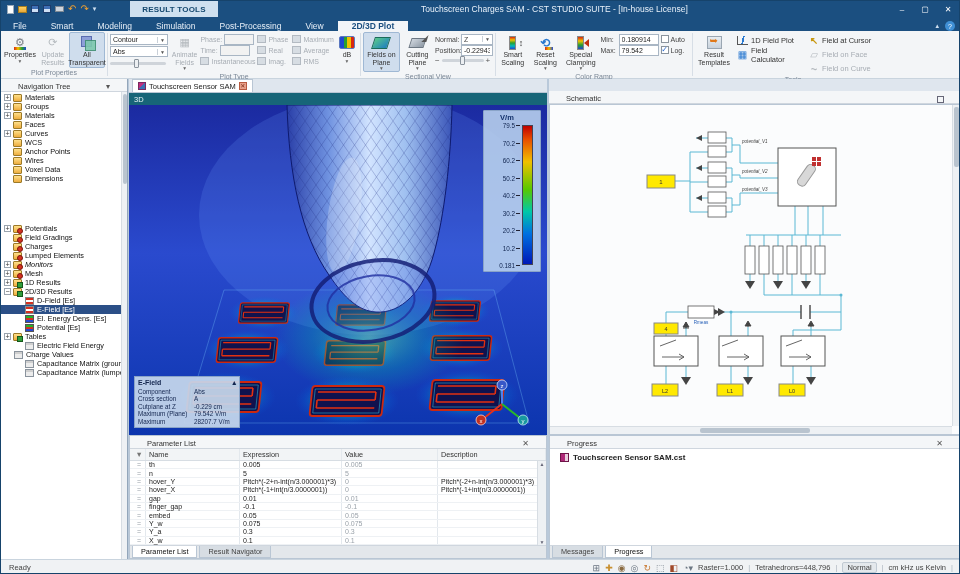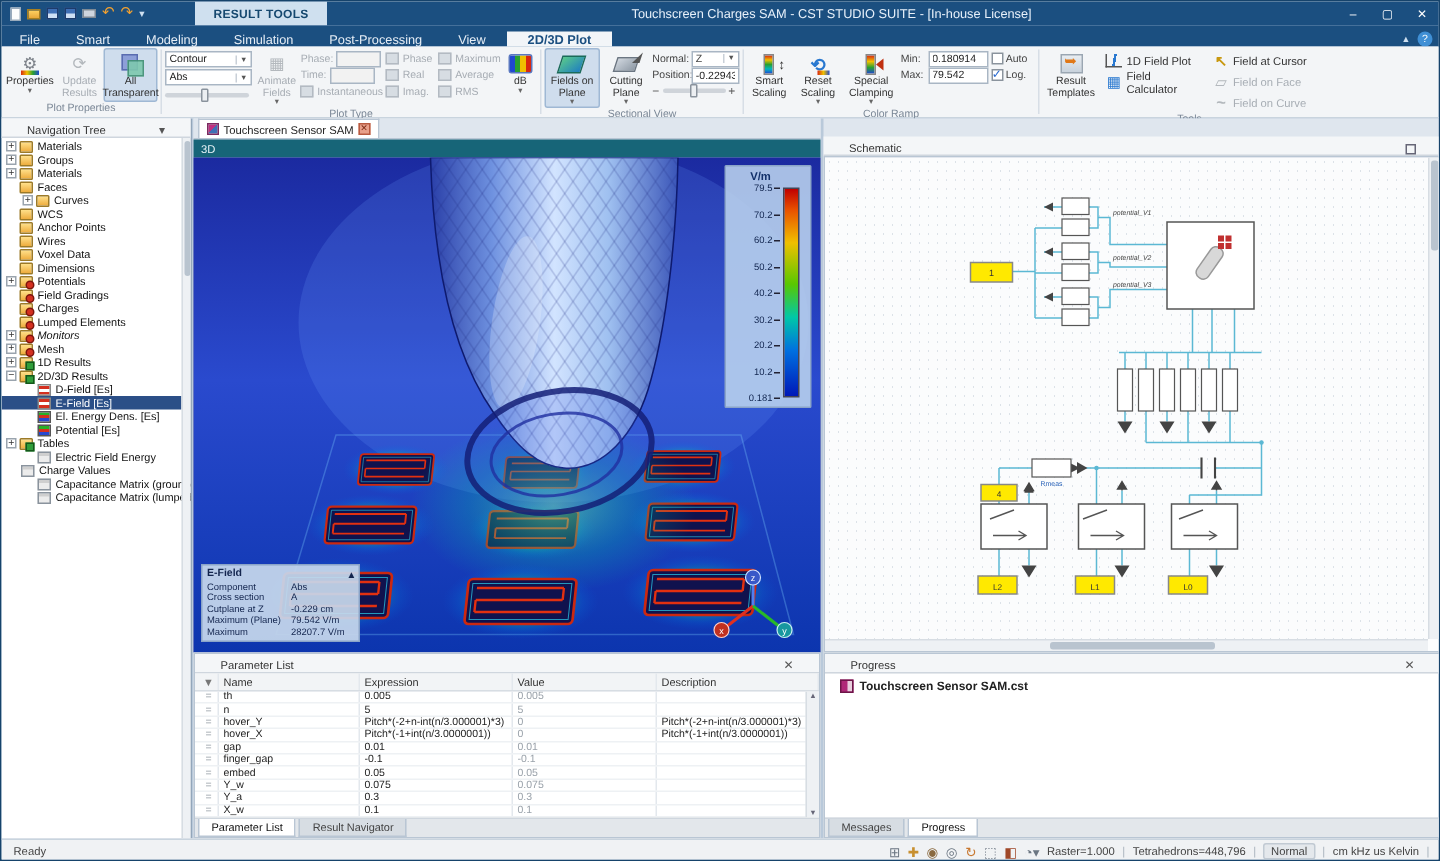--- a/index.html
+++ b/index.html
@@ -447,21 +447,21 @@
           <div class="tree-row" style="padding-left: 3px;">
             <span class="expander">+</span>
             <span class="ticon folder"></span>
             <span class="tlabel">Materials</span>
           </div>
           <div class="tree-row" style="padding-left: 3px;">
             <span class="expander blank"></span>
             <span class="ticon folder"></span>
             <span class="tlabel">Faces</span>
           </div>
-          <div class="tree-row" style="padding-left: 14px;">
+          <div class="tree-row" style="padding-left: 3px;">
             <span class="expander">+</span>
             <span class="ticon folder"></span>
             <span class="tlabel">Curves</span>
           </div>
           <div class="tree-row" style="padding-left: 3px;">
             <span class="expander blank"></span>
             <span class="ticon folder"></span>
             <span class="tlabel">WCS</span>
           </div>
           <div class="tree-row" style="padding-left: 3px;">
@@ -477,21 +477,21 @@
           <div class="tree-row" style="padding-left: 3px;">
             <span class="expander blank"></span>
             <span class="ticon folder"></span>
             <span class="tlabel">Voxel Data</span>
           </div>
           <div class="tree-row" style="padding-left: 3px;">
             <span class="expander blank"></span>
             <span class="ticon folder"></span>
             <span class="tlabel">Dimensions</span>
           </div>
-          <div class="tree-row" style="padding-left: 3px;">
+          <div class="tree-row" style="padding-left: 3px; margin-top: 41px;">
             <span class="expander">+</span>
             <span class="ticon folder-red"></span>
             <span class="tlabel">Potentials</span>
           </div>
           <div class="tree-row" style="padding-left: 3px;">
             <span class="expander blank"></span>
             <span class="ticon folder-red"></span>
             <span class="tlabel">Field Gradings</span>
           </div>
           <div class="tree-row" style="padding-left: 3px;">

